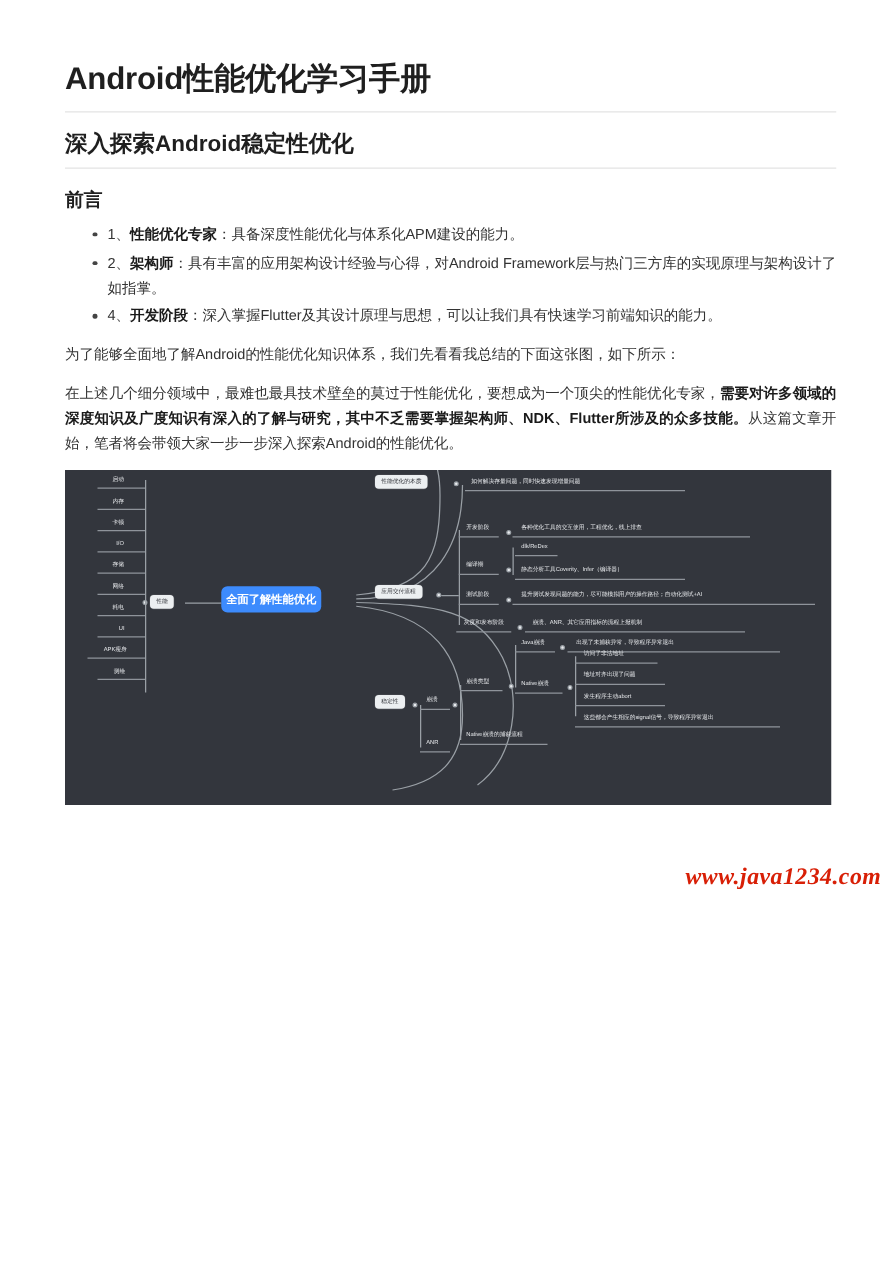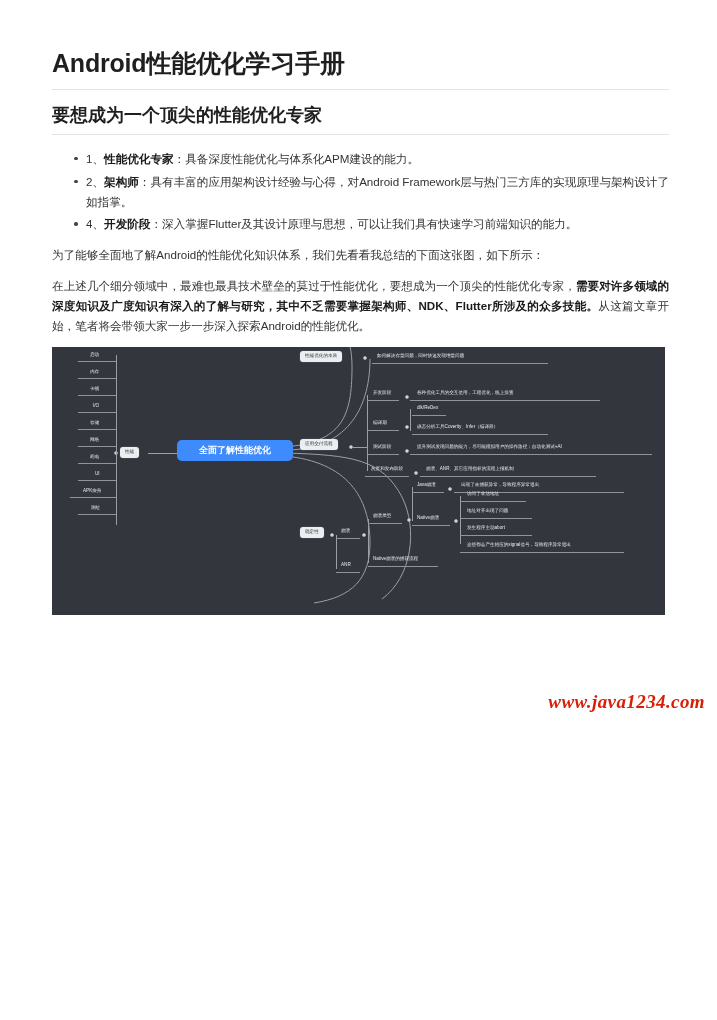--- a/index.html
+++ b/index.html
@@ -104,21 +104,21 @@
     background: transparent;
     color: #e8eaed;
     box-shadow: none;
     padding: 2px 3px;
   }
   .mm-node.center {
     background: #3d8bfd;
     color: #ffffff;
     font-size: 9px;
     font-weight: 700;
-    padding: 6px 22px;
+    padding: 6px 4px;
     border-radius: 5px;
     box-shadow: none;
   }
   .mm-line {
     position: absolute;
     background: #9aa0a6;
     height: 1px;
   }
   .mm-vline {
     position: absolute;
@@ -158,23 +158,24 @@
   }
 </style>
 </head>
 <body>
 
 <div class="page">
 
   <h1 class="doc-title">Android性能优化学习手册</h1>
   <hr class="rule">
 
-  <h2 class="sec-title">要想成为一个顶尖的性能优化专家</h2>
+  <h2 class="sec-title">深入探索Android稳定性优化</h2>
   <hr class="rule">
 
+  <h3 class="sub-title">前言</h3>
 
 
   <ul class="bullets">
     <li><span>1、</span><b>性能优化专家</b><span>：具备深度性能优化与体系化APM建设的能力。</span></li>
     <li><span>2、</span><b>架构师</b><span>：具有丰富的应用架构设计经验与心得，对Android Framework层与热门三方库的实现原理与架构设计了如指掌。</span></li>
     <li><span>4、</span><b>开发阶段</b><span>：深入掌握Flutter及其设计原理与思想，可以让我们具有快速学习前端知识的能力。</span></li>
   </ul>
 
   <p class="body-text">为了能够全面地了解Android的性能优化知识体系，我们先看看我总结的下面这张图，如下所示：</p>
 

